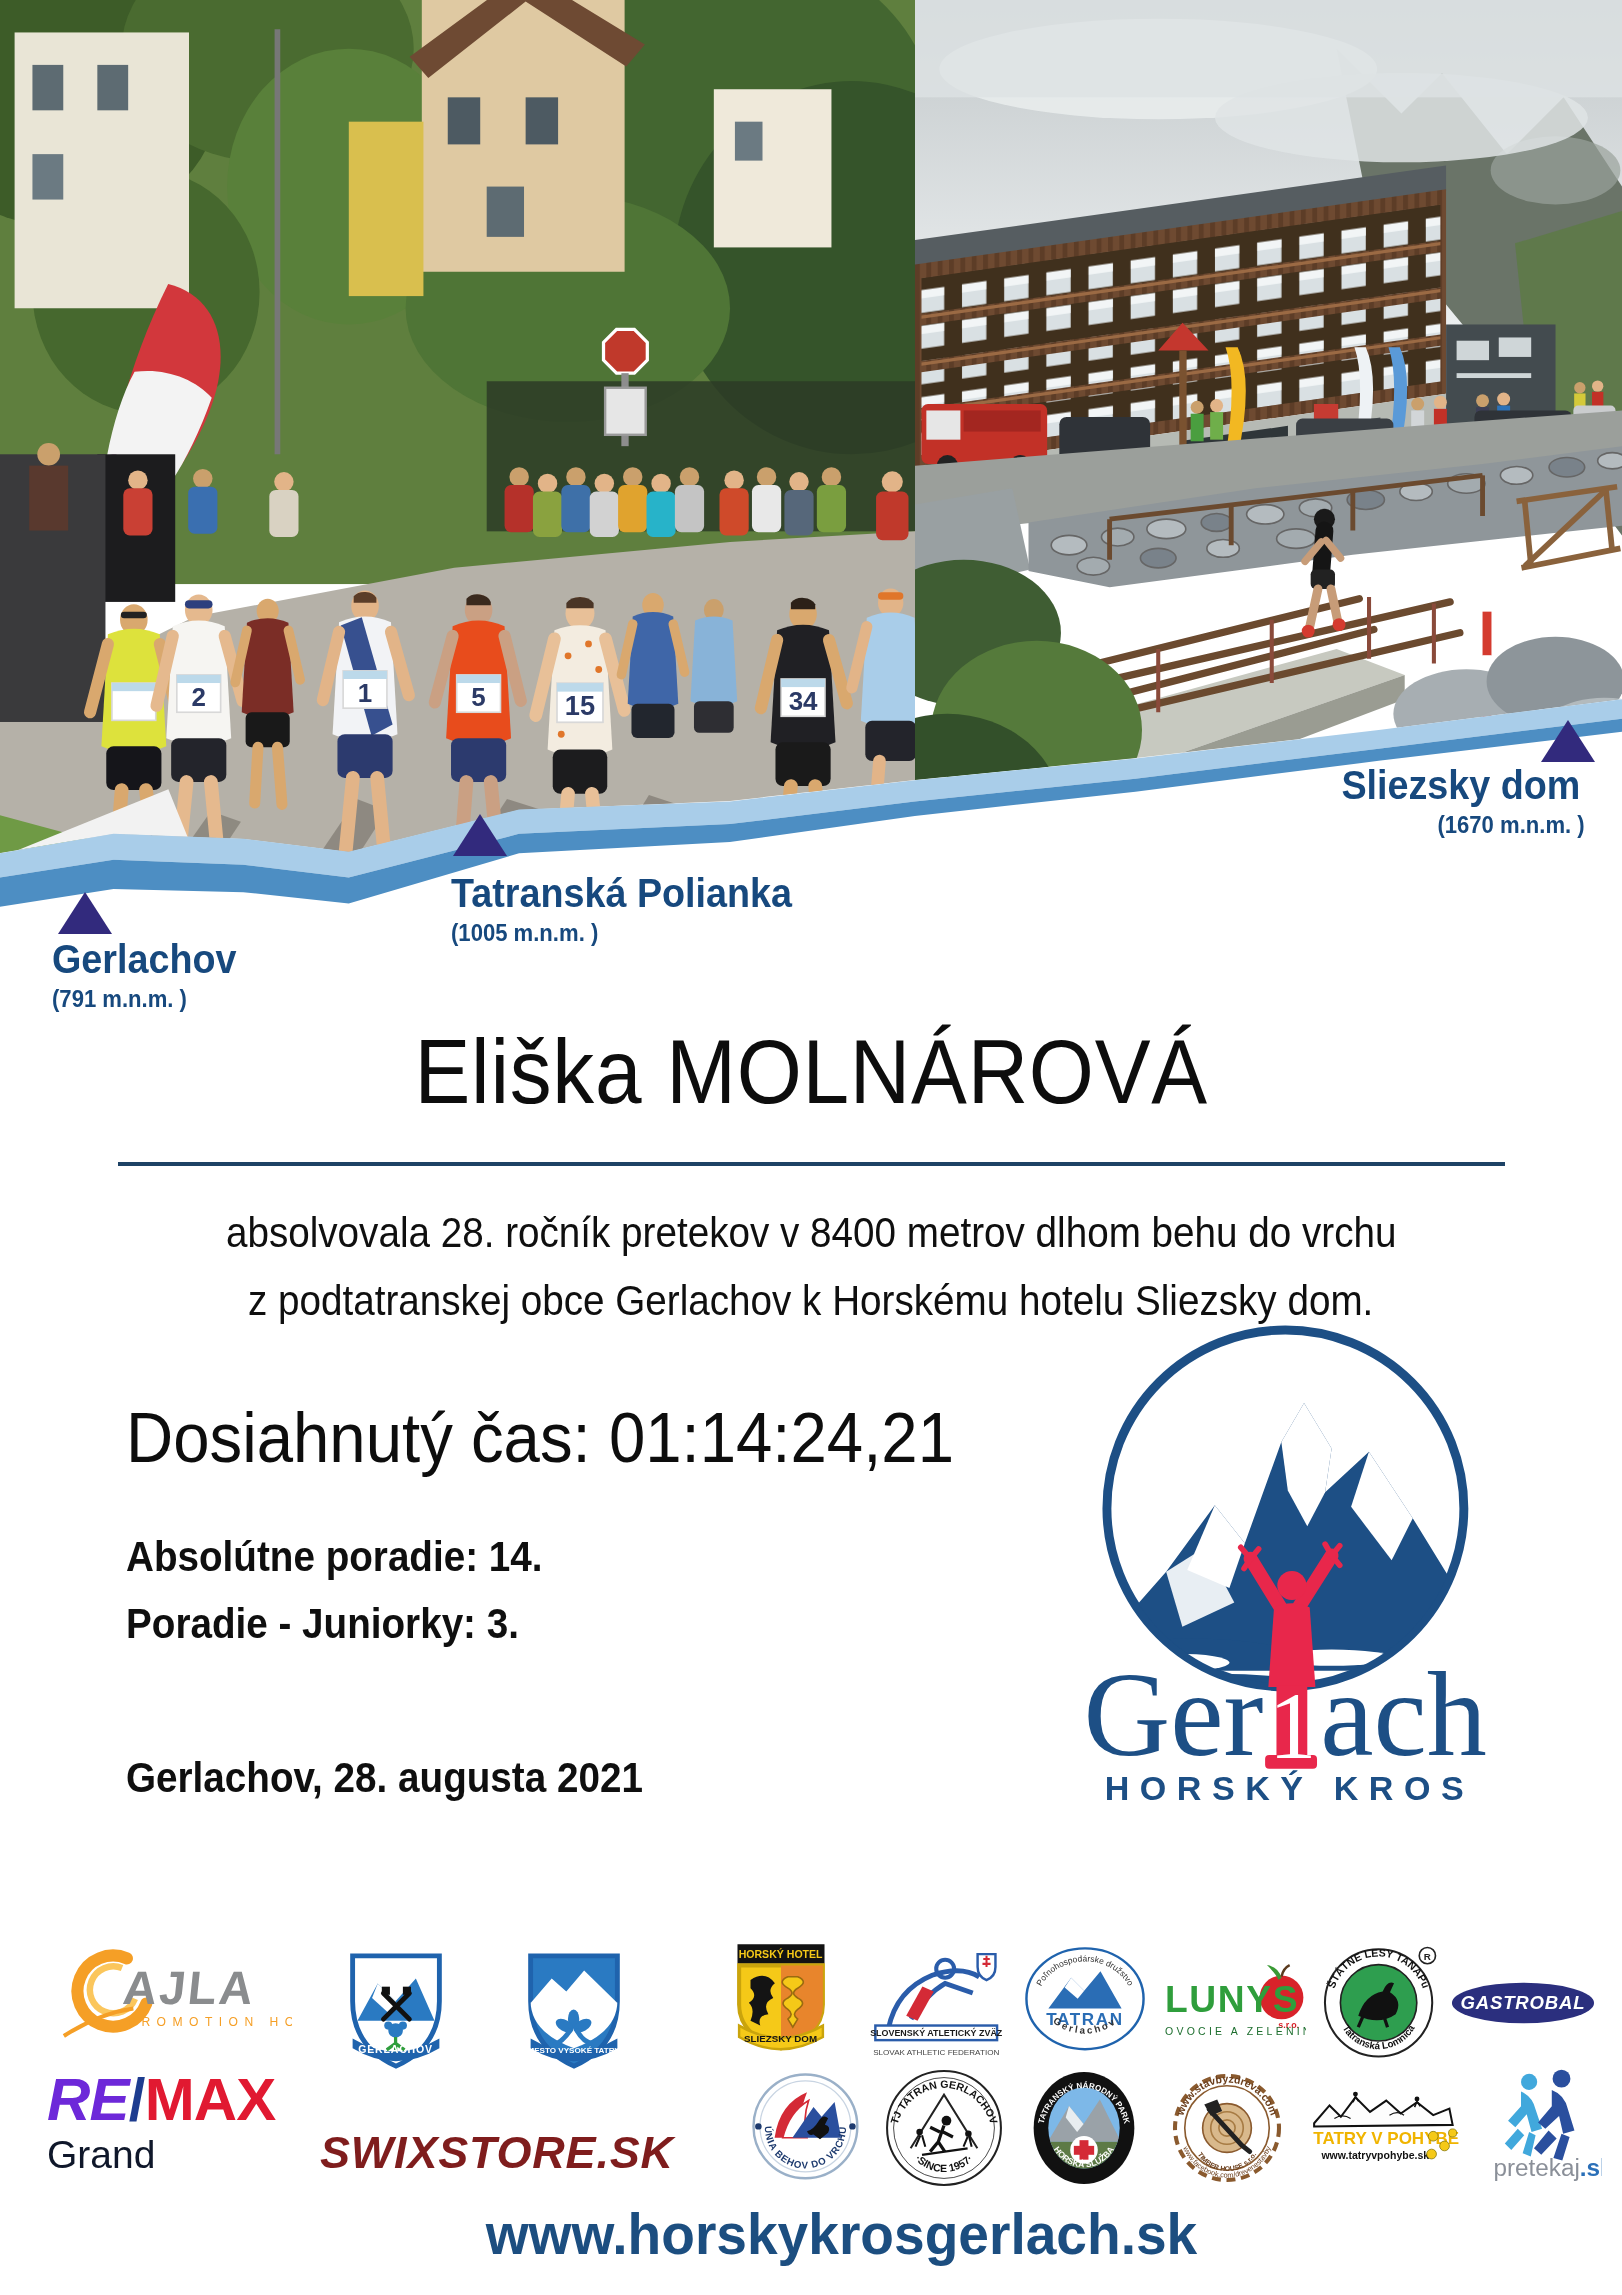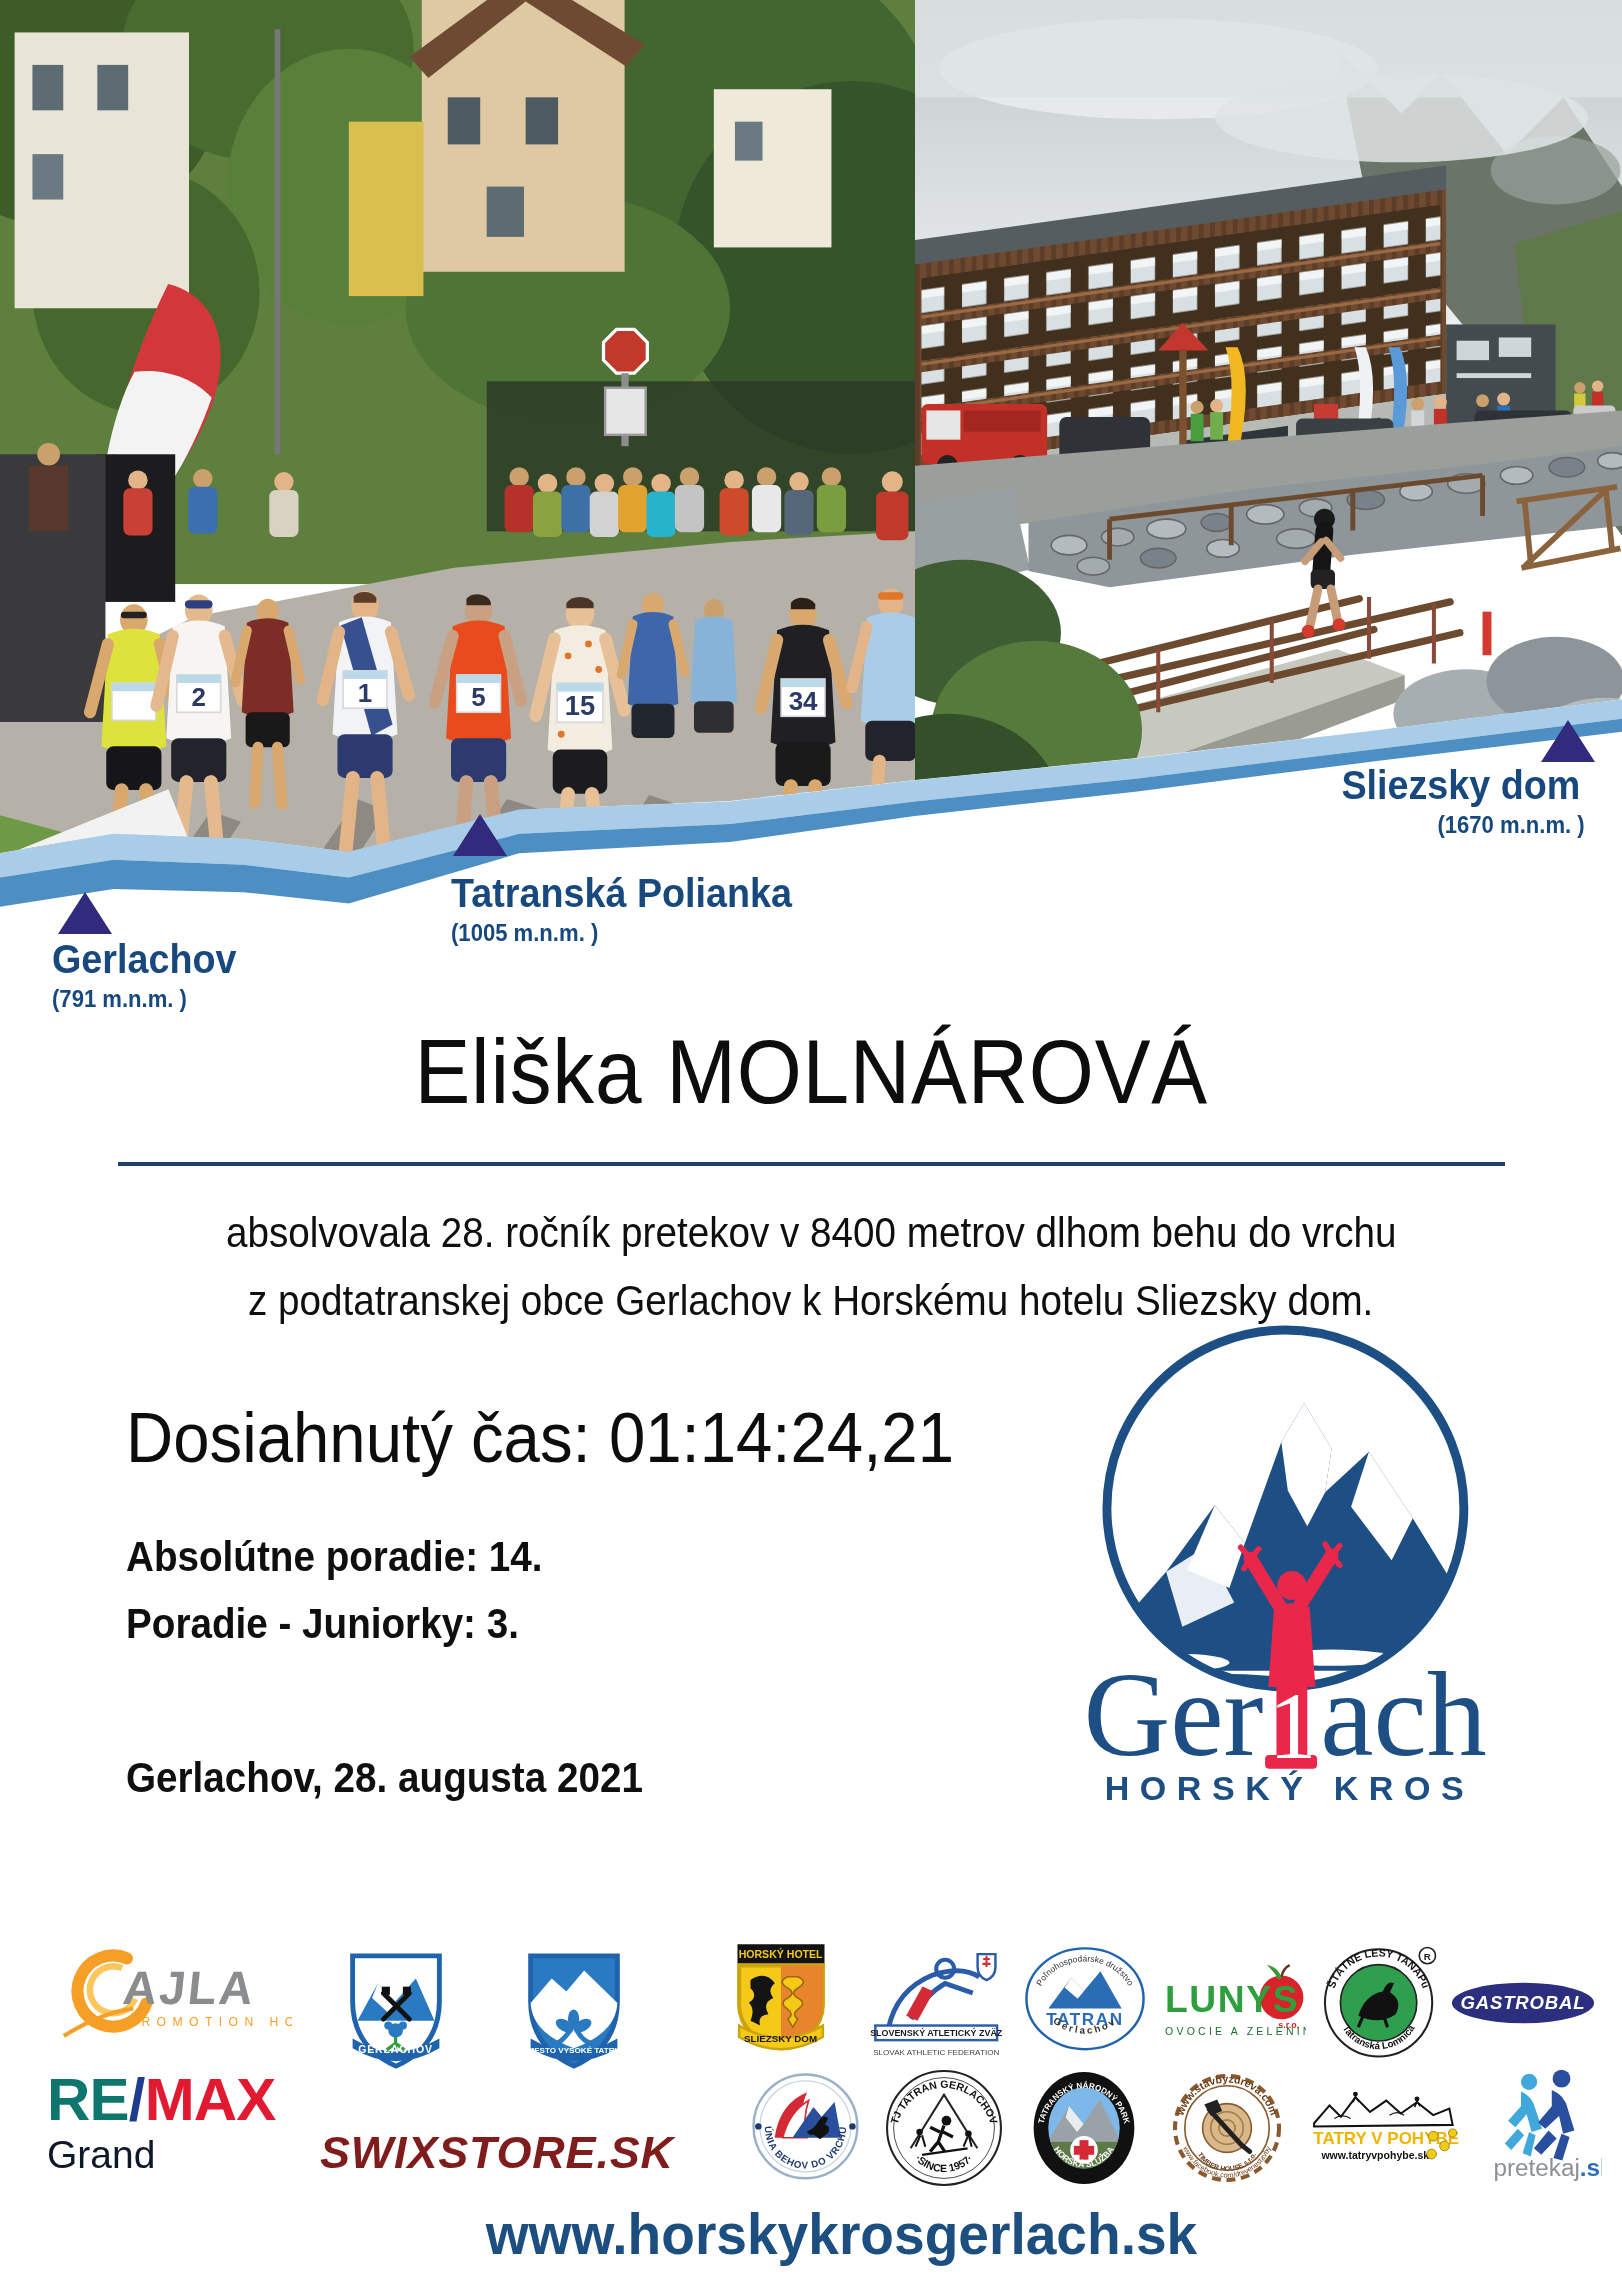--- a/index.html
+++ b/index.html
@@ -511,21 +511,21 @@
   <svg class="abs" style="left:49px;top:1939px;" width="243" height="105" viewBox="0 0 300 130">
     <path d="M 96 24 A 44 44 0 1 0 120 80" stroke="#f59f26" stroke-width="15" fill="none" stroke-linecap="round"></path>
     <path d="M 90 36 A 29 29 0 1 0 106 74" stroke="#fbc65c" stroke-width="8" fill="none"></path>
     <path d="M 18 120 Q 62 92 104 86" stroke="#f59f26" stroke-width="5" fill="none"></path>
     <text x="98" y="80" font-size="58" font-weight="bold" fill="#8a8c8e" letter-spacing="3" transform="skewX(-6)">AJLA</text>
     <text x="96" y="108" font-size="15" letter-spacing="8" fill="#f59f26">PROMOTION HOUSE</text>
   </svg>
 
   <div class="abs" style="left:47px;top:2070px;line-height:1;">
     <div style="font-size:60px;font-weight:bold;letter-spacing:-0.8px;">
-      <span style="color:#0f766e;">RE</span><span style="color:#1d3c8f;">/</span><span style="color:#e11931;">MAX</span>
+      <span style="color:#6d28d9;font-style:italic;">RE</span><span style="color:#1d3c8f;">/</span><span style="color:#e11931;">MAX</span>
     </div>
     <div style="font-size:39px;color:#0f172a;margin-top:4.9px;">Grand</div>
   </div>
 
   <svg class="abs" style="left:341px;top:1951px;" width="110" height="120" viewBox="0 0 135 148">
     <path d="M 14 6 H 121 V 62 Q 121 118 67.5 142 Q 14 118 14 62 Z" fill="#fff" stroke="#1f63ad" stroke-width="6"></path>
     <path d="M 20 86 L 45 40 L 67 62 L 92 34 L 115 86 Z" fill="#2a7ac2"></path>
     <path d="M 45 40 L 67 62 L 60 78 L 38 58 Z" fill="#fff"></path>
     <g stroke="#111" stroke-width="6" stroke-linecap="round">
       <line x1="52" y1="52" x2="84" y2="84"></line>

